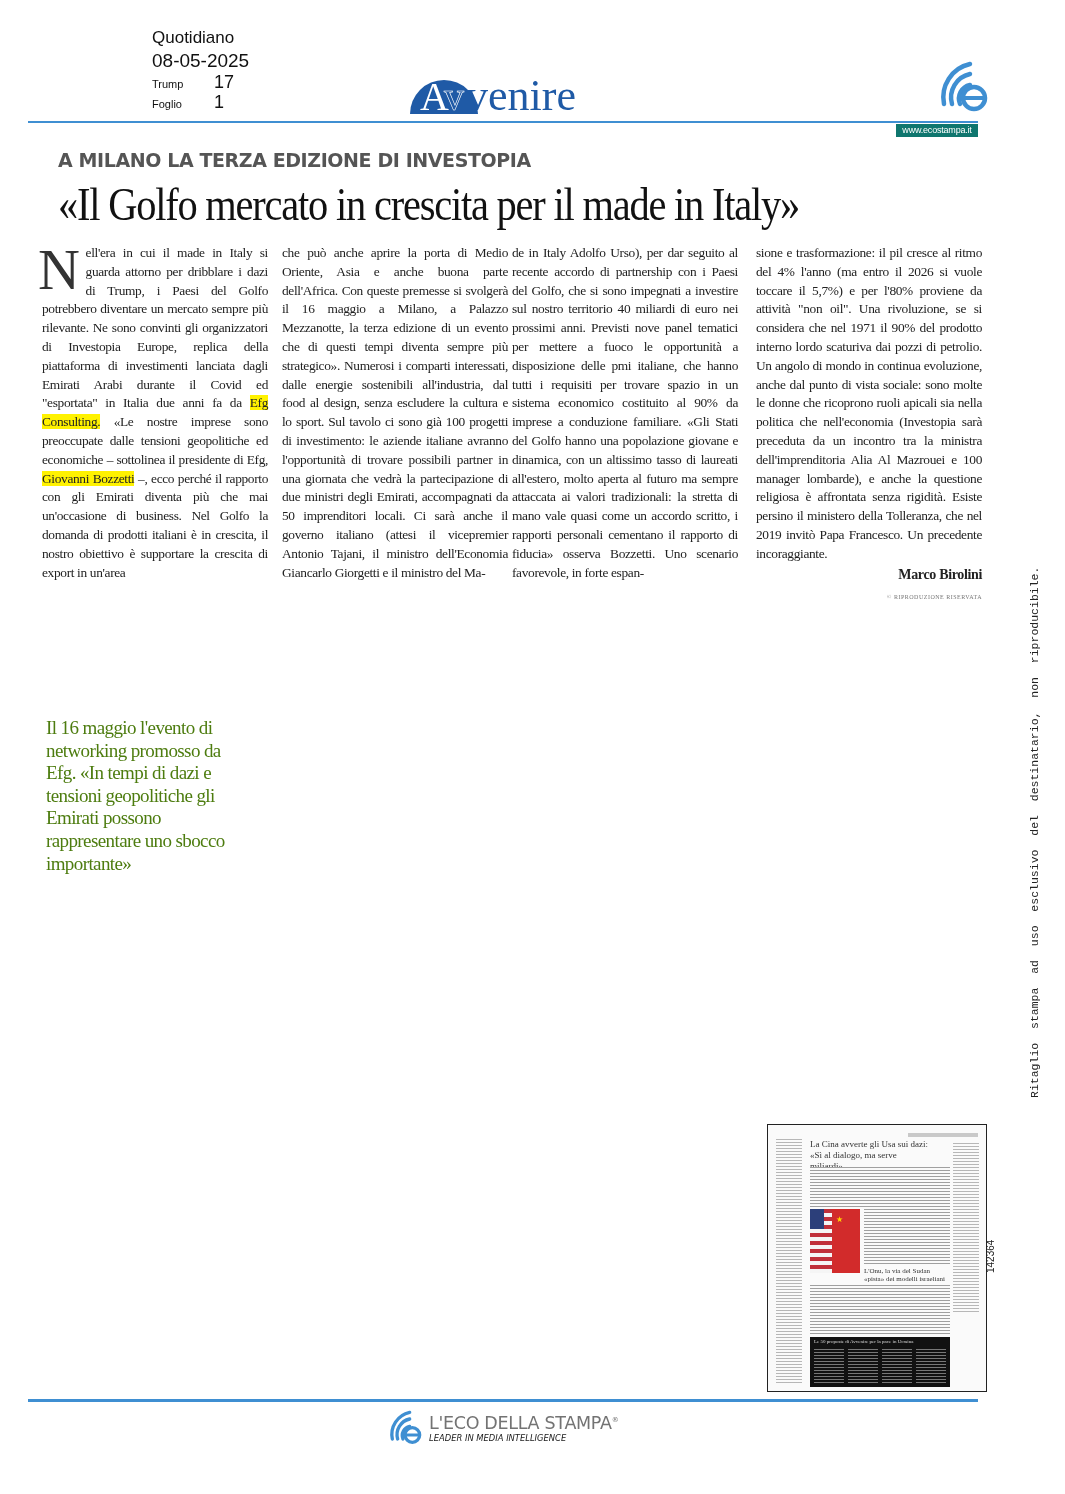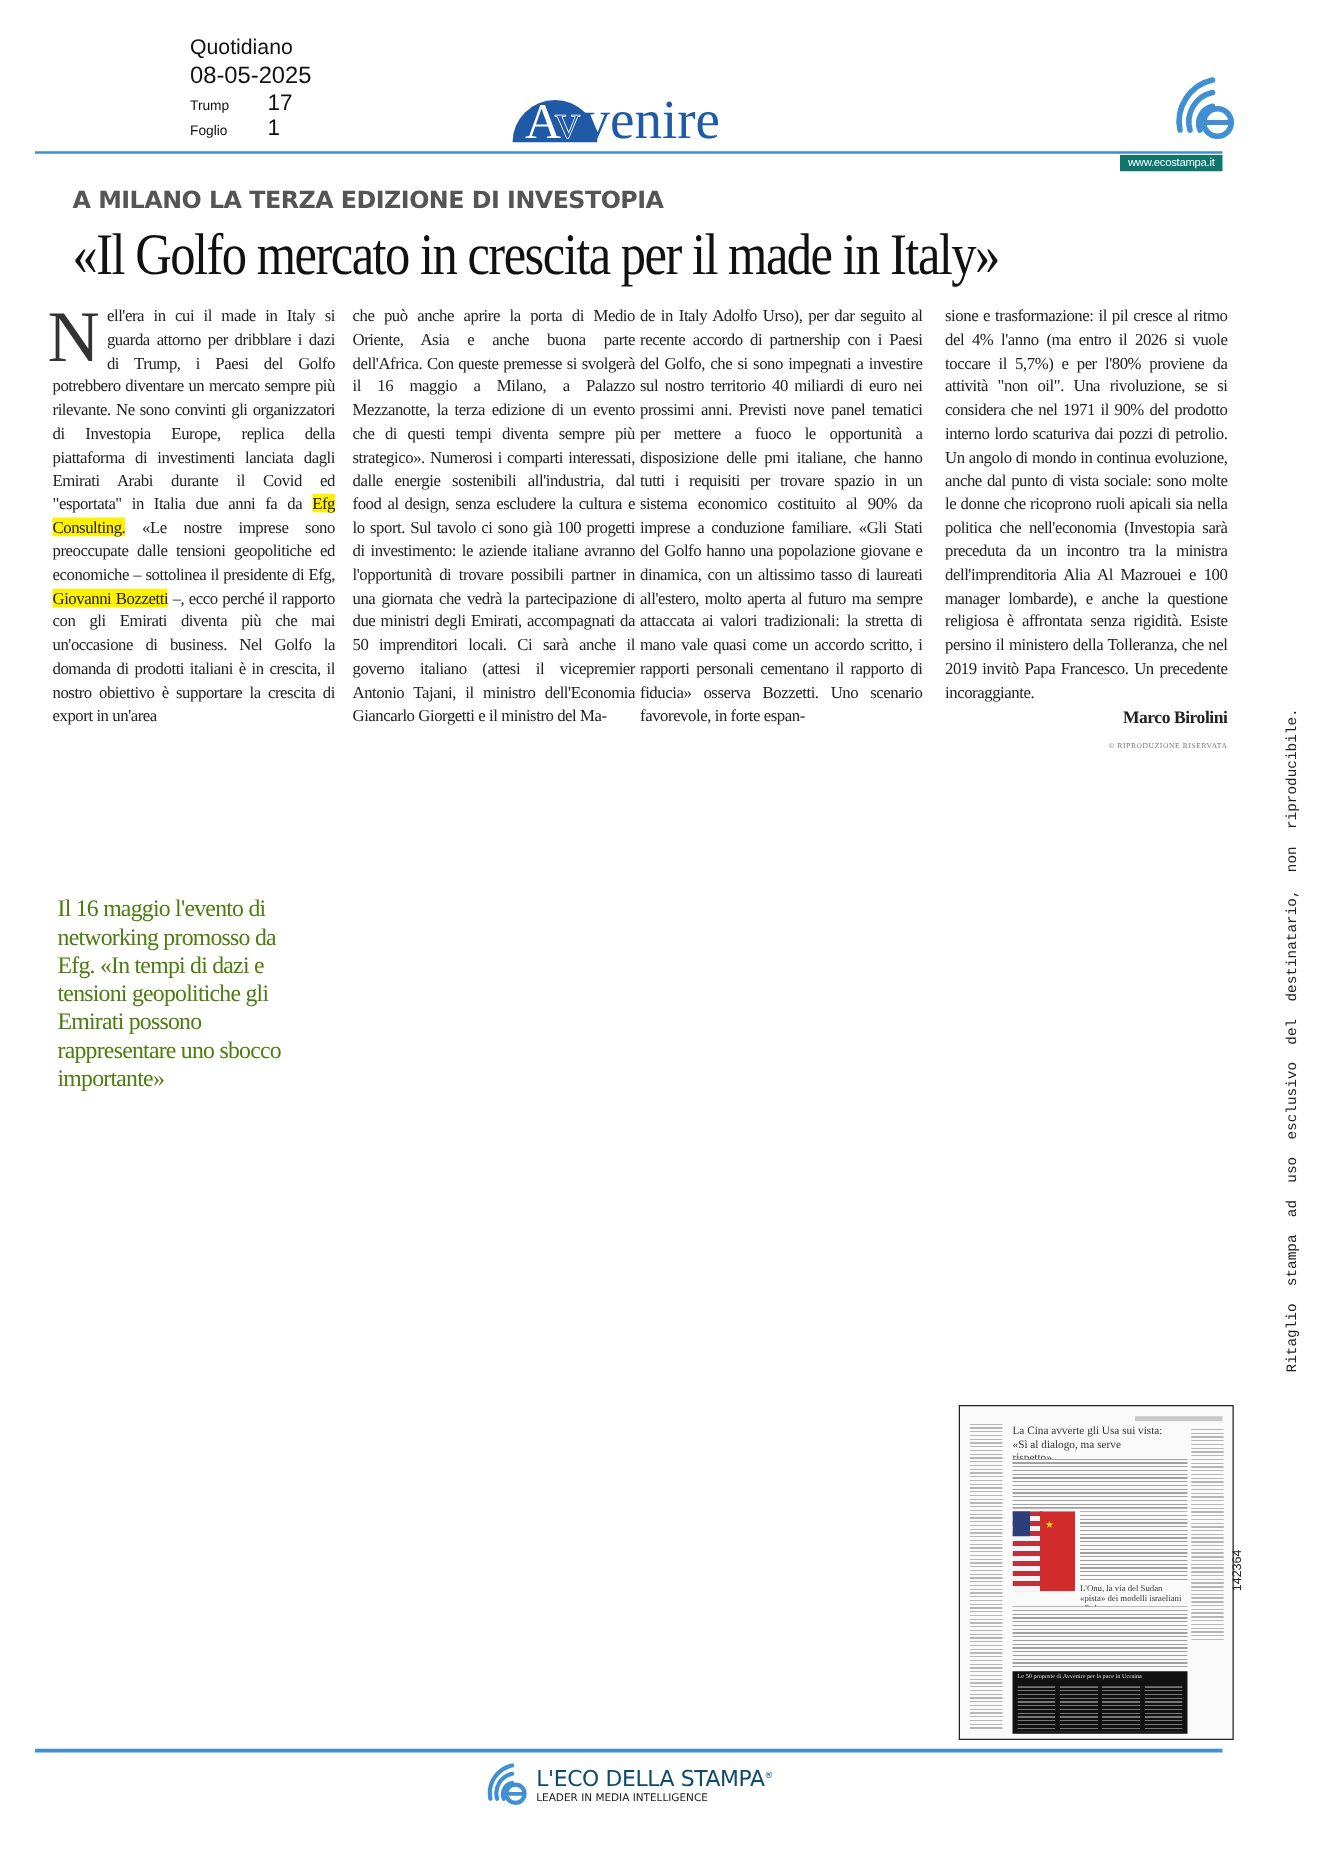--- a/index.html
+++ b/index.html
@@ -55,23 +55,23 @@
     .thumb .t-sub { position: absolute; left: 96px; top: 142px; width: 86px; font-size: 7px; line-height: 8px; color: #333; }
     .thumb .t-text3 { position: absolute; left: 42px; top: 160px; width: 140px; height: 50px; background: repeating-linear-gradient(#a0a0a0 0 1px, #fafafa 1px 3px); }
     .thumb .t-black { position: absolute; left: 42px; top: 212px; width: 140px; height: 50px; background: #111; }
     .thumb .t-black .t-bl-title { color: #ddd; font-size: 5px; padding: 2px 4px; }
     .thumb .t-black .t-bl-lines { position: absolute; left: 4px; top: 12px; width: 132px; height: 36px; background: repeating-linear-gradient(90deg, transparent 0 30px, #111 30px 34px), repeating-linear-gradient(#777 0 1px, #111 1px 3px); }
     .thumb-code { position: absolute; left: 985px; top: 1273px; transform: rotate(-90deg); transform-origin: left top; font-family: "Liberation Sans", sans-serif; font-size: 10px; color: #222; }
 
     .rule-bottom { position: absolute; left: 28px; top: 1399px; width: 950px; height: 3px; background: #3f8fd2; }
     .footer-logo { position: absolute; left: 383px; top: 1407px; display: flex; align-items: center; }
     .footer-logo .fl-text { margin-left: 6px; font-family: "DejaVu Sans", sans-serif; }
-    .footer-logo .fl-name { font-size: 17.5px; color: #0c4a6e; letter-spacing: -0.3px; line-height: 19px; }
+    .footer-logo .fl-name { font-size: 17.5px; color: #737373; letter-spacing: -0.3px; line-height: 19px; }
     .footer-logo .fl-name sup { font-size: 7px; }
-    .footer-logo .fl-tag { font-size: 8.4px; color: #1a1a1a; letter-spacing: 0px; line-height: 10px; }
+    .footer-logo .fl-tag { font-size: 8.4px; color: #1a1a1a; letter-spacing: 0px; line-height: 10px; font-style: italic; }
   </style>
 </head>
 <body>
 
 <div class="meta">
   <div class="type">Quotidiano</div>
   <div class="date">08-05-2025</div>
   <div class="row">
     <span class="lbl">Trump</span>
     <span class="val">17</span>
@@ -130,21 +130,21 @@
 </div>
 
 <div class="pullquote">Il 16 maggio l'evento di networking promosso da Efg. «In tempi di dazi e tensioni geopolitiche gli Emirati possono rappresentare uno sbocco importante»</div>
 
 <div class="vertical-note">Ritaglio  stampa  ad  uso  esclusivo  del  destinatario,  non  riproducibile.</div>
 
 <div class="thumb">
   <div class="t-bar"></div>
   <div class="t-side"></div>
   <div class="t-side2"></div>
-  <div class="t-head">La Cina avverte gli Usa sui vista: «Sì al dialogo, ma serve rispetto»</div>
+  <div class="t-head">La Cina avverte gli Usa sui dazi: «Sì al dialogo, ma serve miliardi»</div>
   <div class="t-text"></div>
   <div class="t-flag">
     <div class="us"></div>
       <div class="us-can"></div>
       <div class="cn"></div>
       <div class="star">★</div>
   </div>
   <div class="t-text2"></div>
   <div class="t-sub">L'Onu, la via del Sudan «pista» dei modelli israeliani «Rolo»</div>
   <div class="t-text3"></div>

